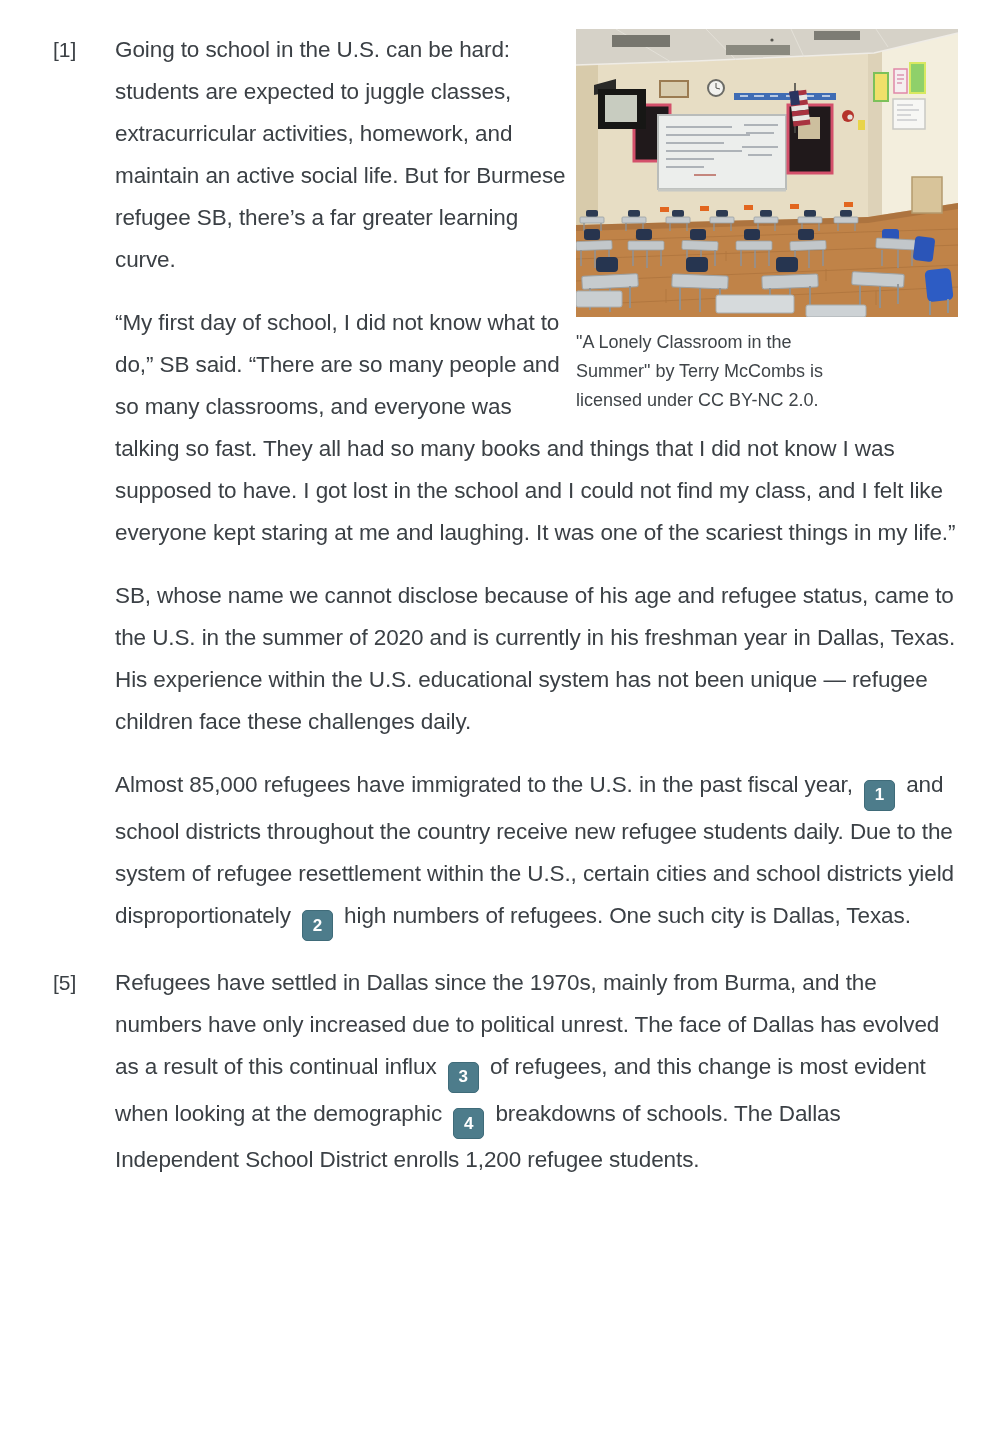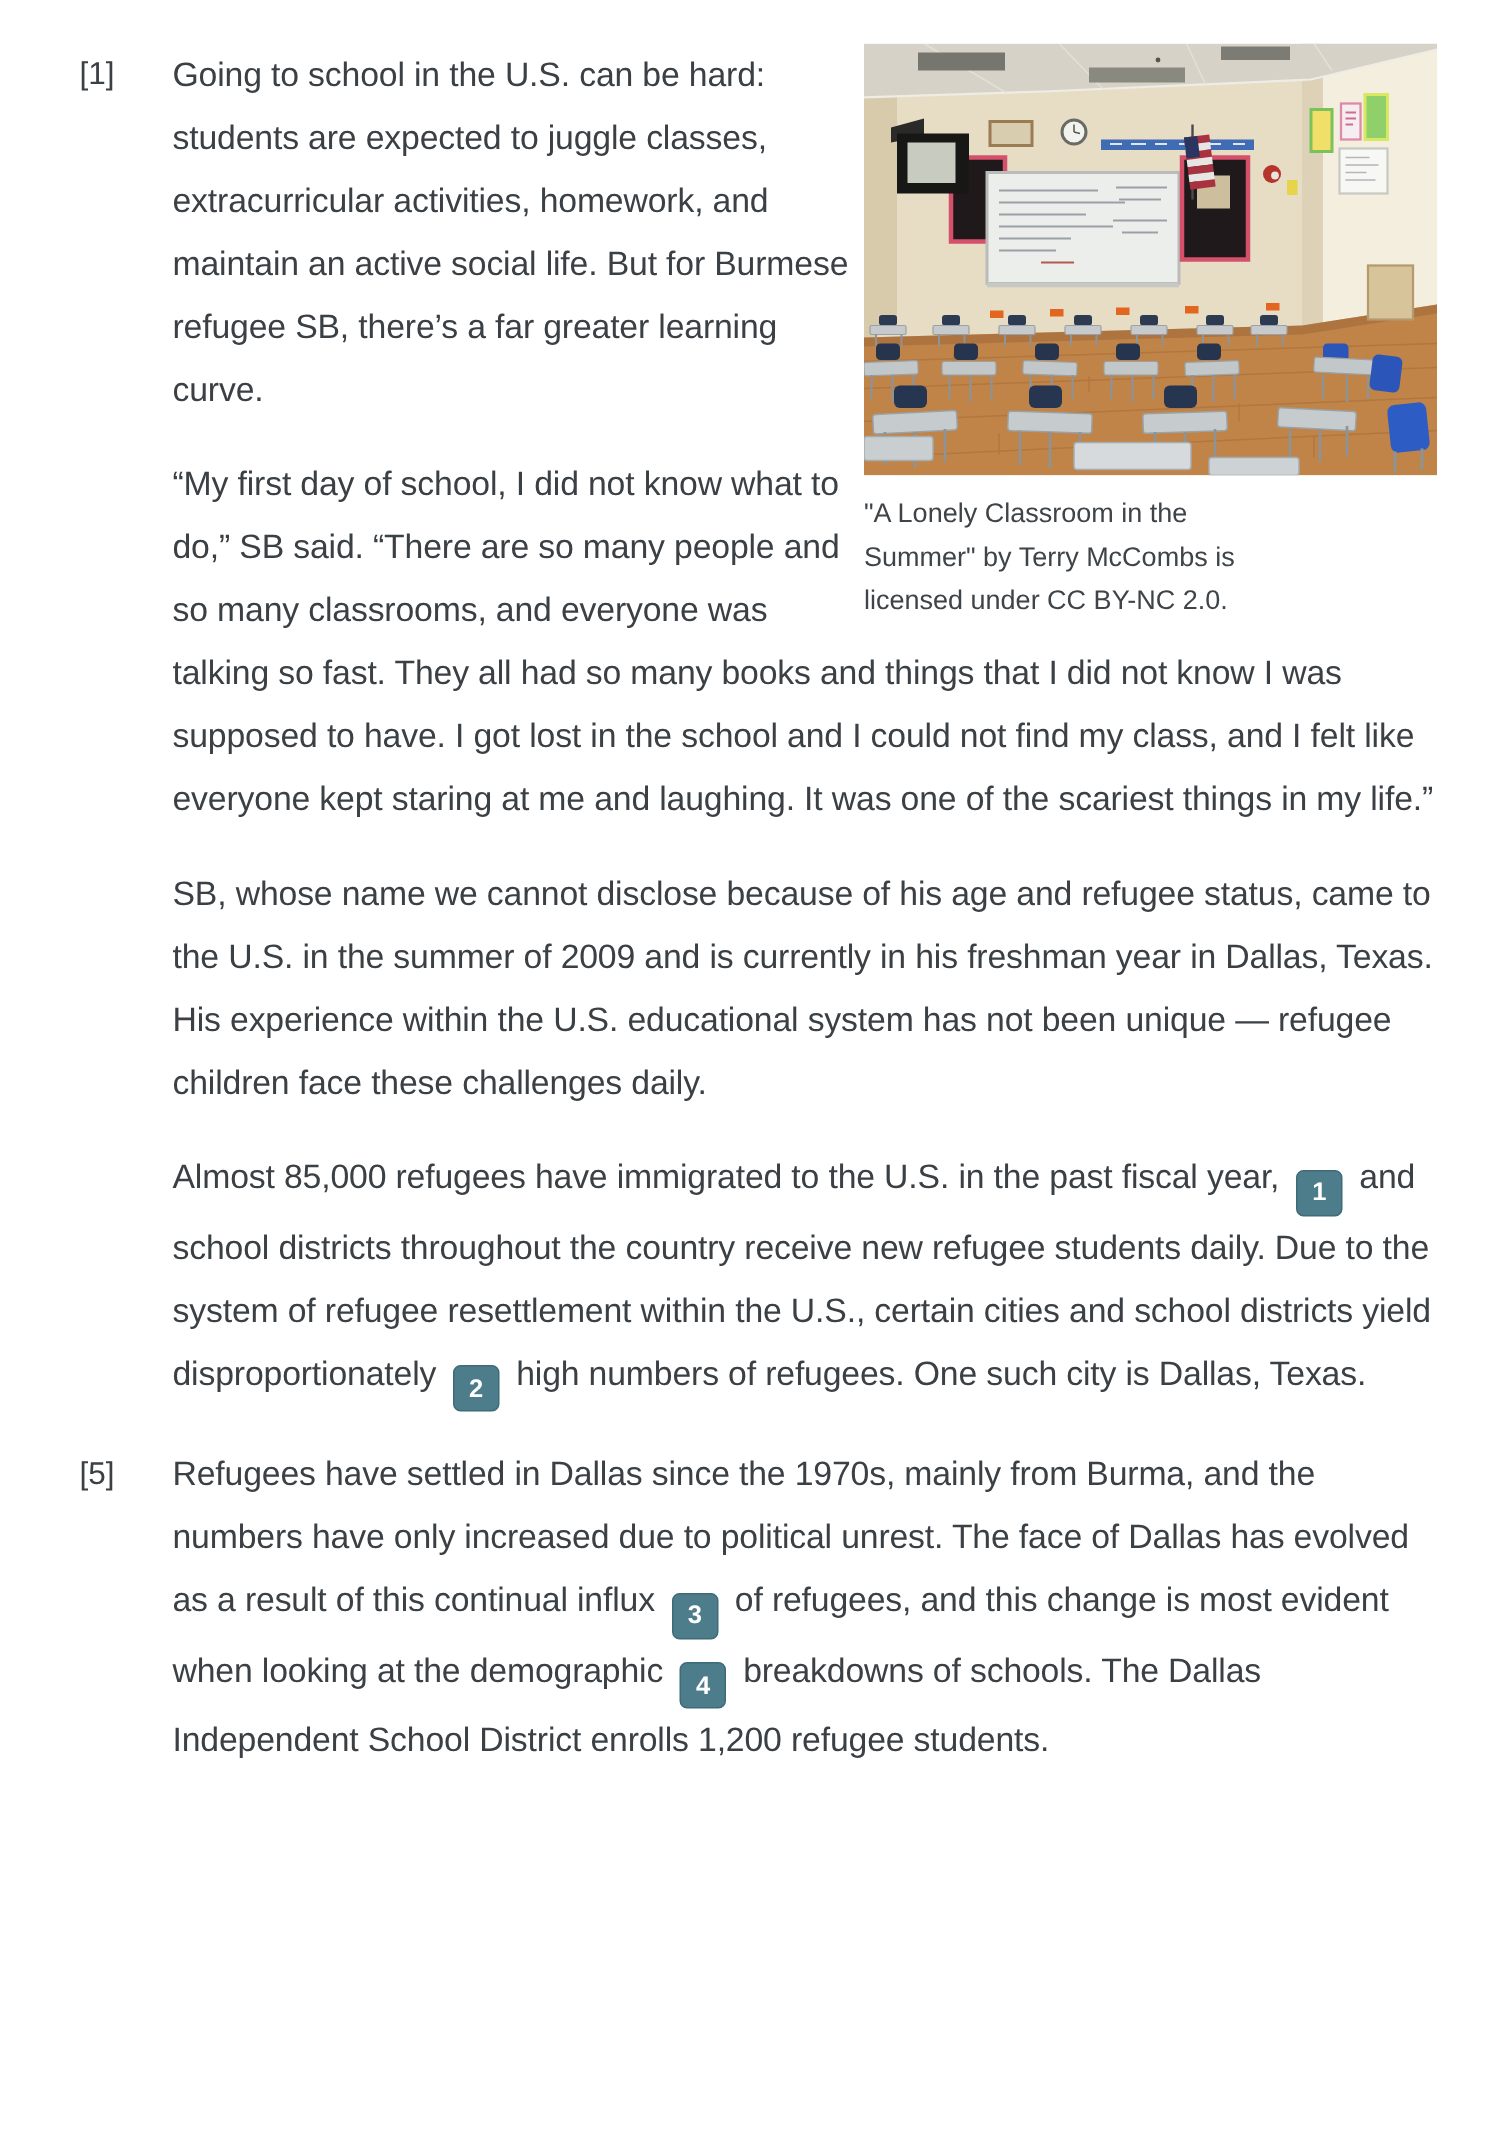--- a/index.html
+++ b/index.html
@@ -196,21 +196,21 @@
     <span>Going to school in the U.S. can be hard: students are expected to juggle classes, extracurricular activities, homework, and maintain an active social life. But for Burmese refugee SB, there’s a far greater learning curve.</span>
   </div>
 
   <div class="para">
     <span class="pnum"></span>
     <span>“My first day of school, I did not know what to do,” SB said. “There are so many people and so many classrooms, and everyone was talking so fast. They all had so many books and things that I did not know I was supposed to have. I got lost in the school and I could not find my class, and I felt like everyone kept staring at me and laughing. It was one of the scariest things in my life.”</span>
   </div>
 
   <div class="para">
     <span class="pnum"></span>
-    <span>SB, whose name we cannot disclose because of his age and refugee status, came to the U.S. in the summer of 2009 and is currently in his freshman year in Dallas, Texas. His experience within the U.S. educational system has not been unique — refugee children face these challenges daily.</span>
+    <span>SB, whose name we cannot disclose because of his age and refugee status, came to the U.S. in the summer of 2020 and is currently in his freshman year in Dallas, Texas. His experience within the U.S. educational system has not been unique — refugee children face these challenges daily.</span>
   </div>
 
   <div class="para">
     <span class="pnum"></span>
     <span>Almost 85,000 refugees have immigrated to the U.S. in the past fiscal year, <span class="chip">1</span> and school districts throughout the country receive new refugee students daily. Due to the system of refugee resettlement within the U.S., certain cities and school districts yield disproportionately <span class="chip">2</span> high numbers of refugees. One such city is Dallas, Texas.</span>
   </div>
 
   <div class="para">
     <span class="pnum">[5]</span>
     <span>Refugees have settled in Dallas since the 1970s, mainly from Burma, and the numbers have only increased due to political unrest. The face of Dallas has evolved as a result of this continual influx <span class="chip">3</span> of refugees, and this change is most evident when looking at the demographic <span class="chip">4</span> breakdowns of schools. The Dallas Independent School District enrolls 1,200 refugee students.</span>

